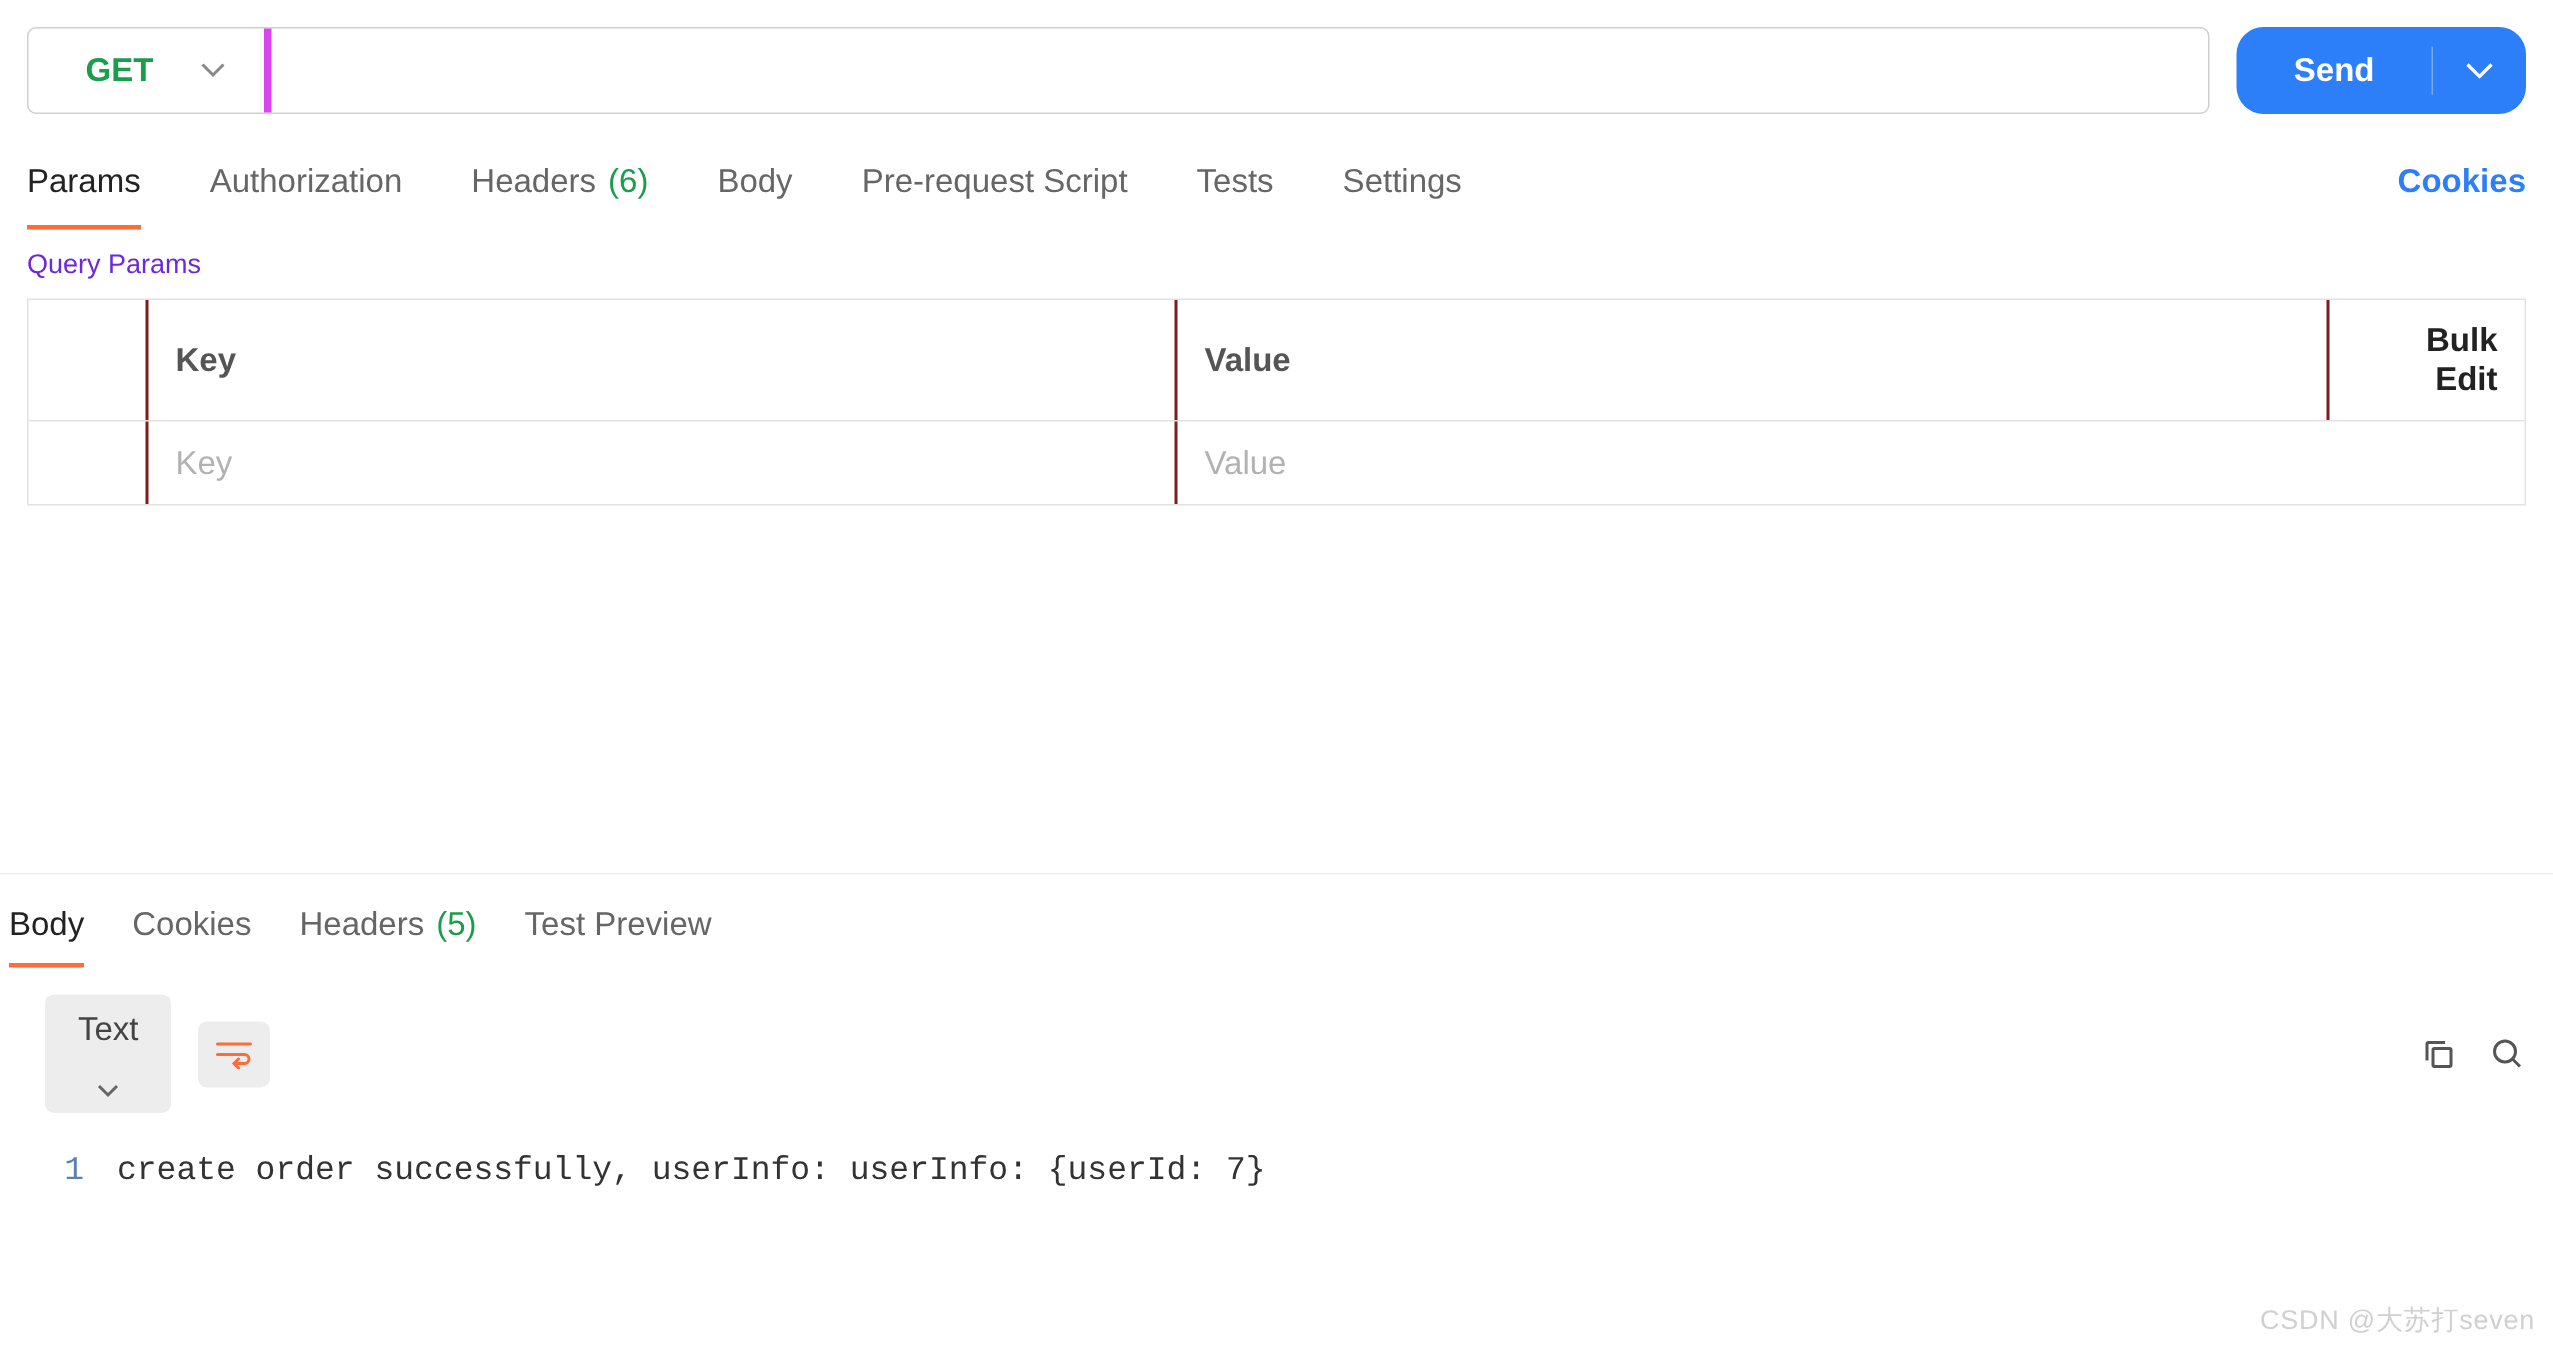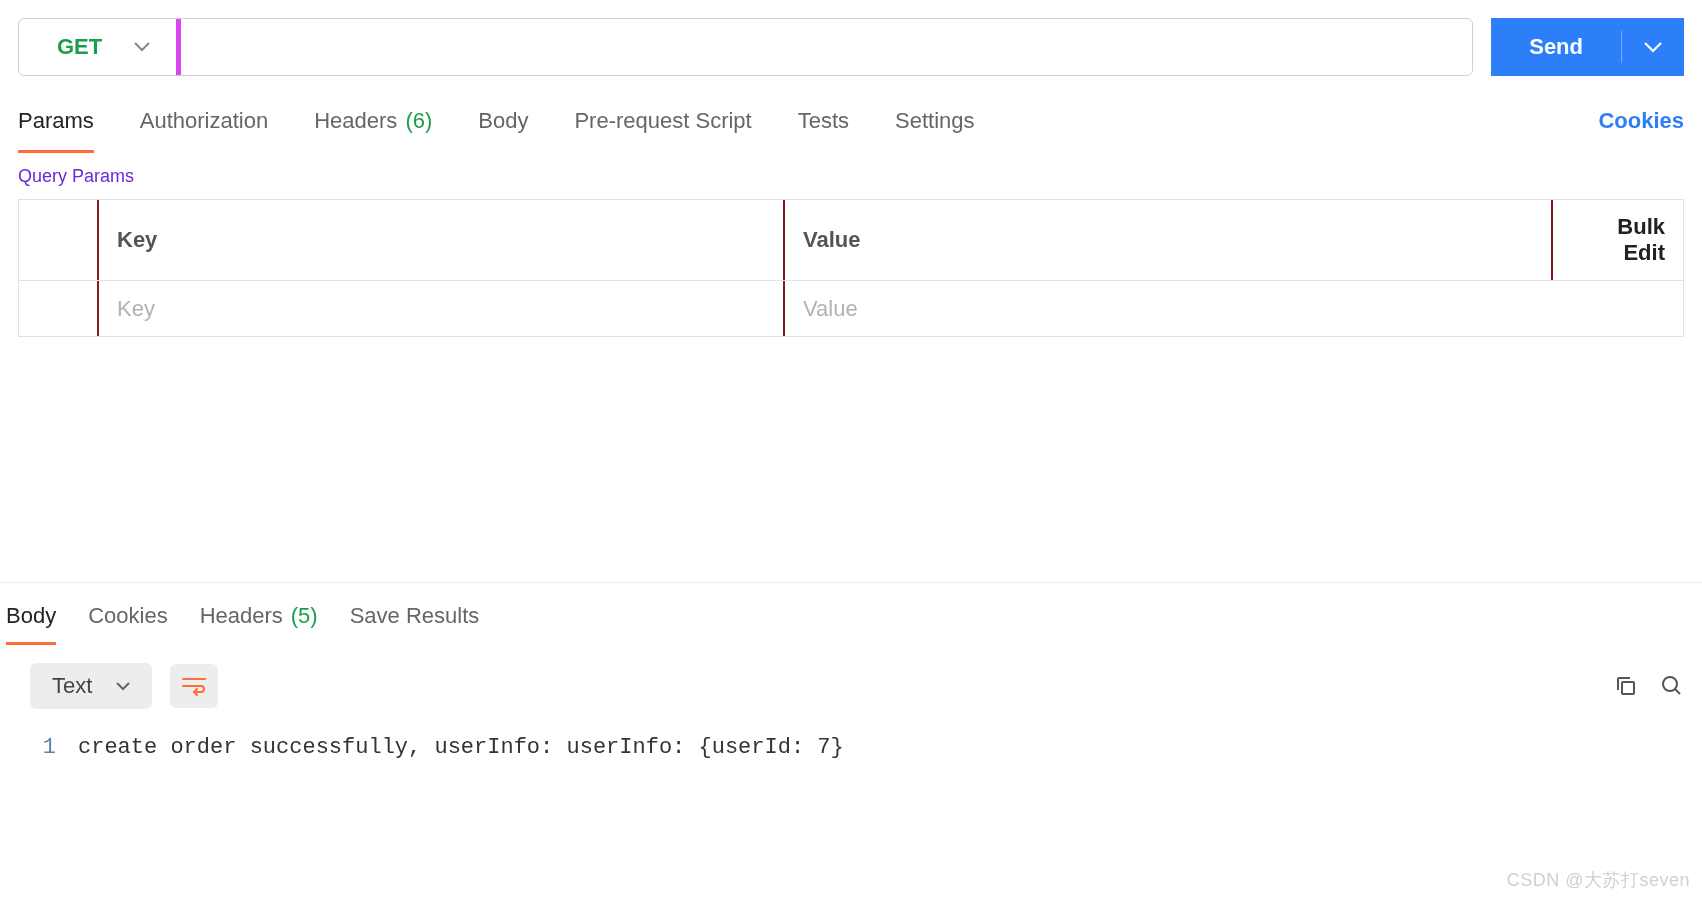--- a/index.html
+++ b/index.html
@@ -49,21 +49,21 @@
     color: #222;
     padding: 0 26px;
     height: 100%;
     background: transparent;
   }
   .send-btn {
     display: flex;
     align-items: center;
     background: #2d7ff9;
     color: #fff;
-    border-radius: 0;
+    border-radius: 18px;
     height: 58px;
     font-size: 22px;
     font-weight: 600;
     cursor: pointer;
     overflow: hidden;
   }
   .send-btn .send-label { padding: 0 38px; }
   .send-btn .send-divider { width: 1px; height: 32px; background: rgba(255,255,255,0.35); }
   .send-btn .send-caret { padding: 0 22px; color: #fff; display:flex; align-items:center; }
   
@@ -222,20 +222,21 @@
   .format-select {
     display: flex;
     align-items: center;
     gap: 24px;
     background: #ededed;
     border-radius: 6px;
     padding: 10px 22px;
     margin-left: 22px;
     color: #444;
     cursor: pointer;
+    flex-direction: column;
   }
   .wrap-btn {
     margin-left: 18px;
     width: 48px;
     height: 44px;
     background: #ededed;
     border-radius: 6px;
     display: flex;
     align-items: center;
     justify-content: center;
@@ -353,21 +354,21 @@
         <span>Body</span>
       </div>
     <div class="rtab">
         <span>Cookies</span>
       </div>
     <div class="rtab">
       <span>Headers</span>
       <span class="count">(5)</span>
     </div>
     <div class="rtab">
-        <span>Save Results</span>
+        <span>Test Preview</span>
       </div>
   </div>
 
   <div class="body-toolbar">
     <div class="format-select">
       <span>Text</span>
       <span>
         <svg width="14" height="9" viewBox="0 0 14 9">
             <path d="M1 1l6 6 6-6" fill="none" stroke="#666" stroke-width="2"></path>
           </svg>

